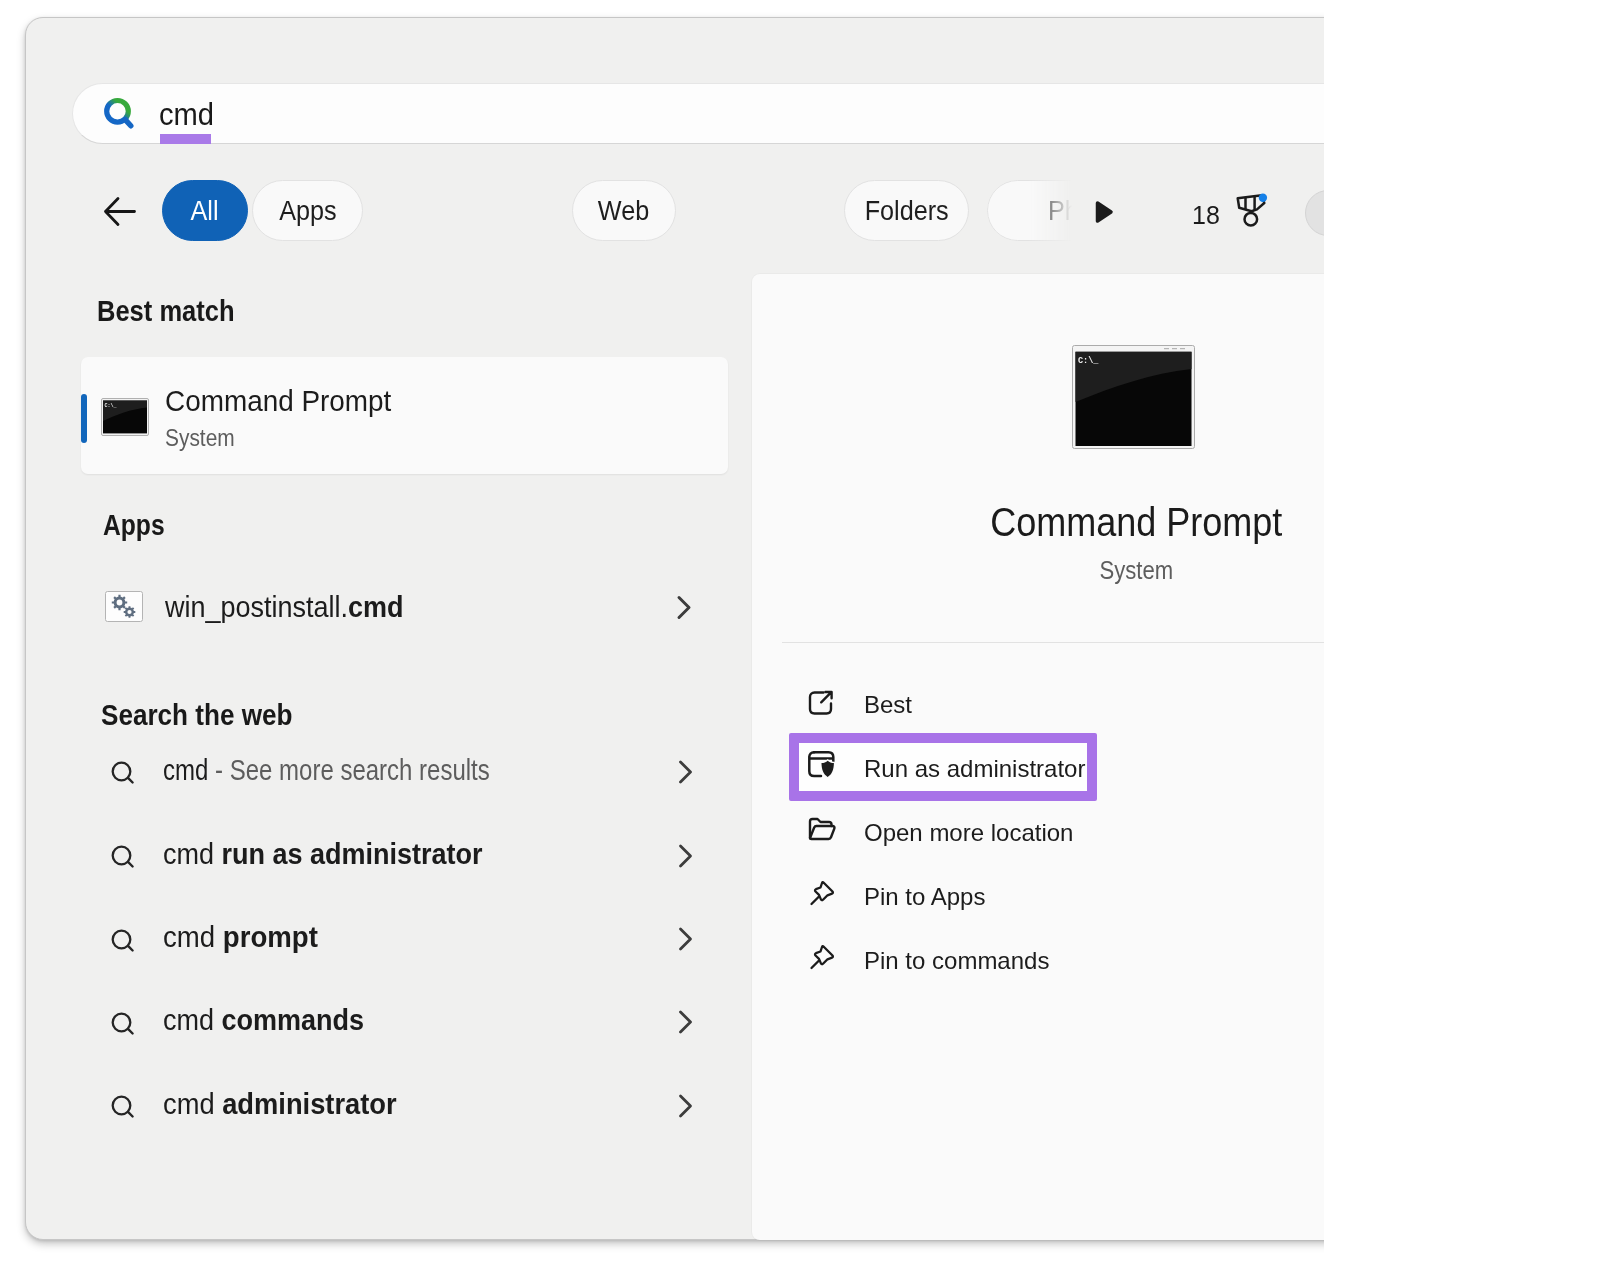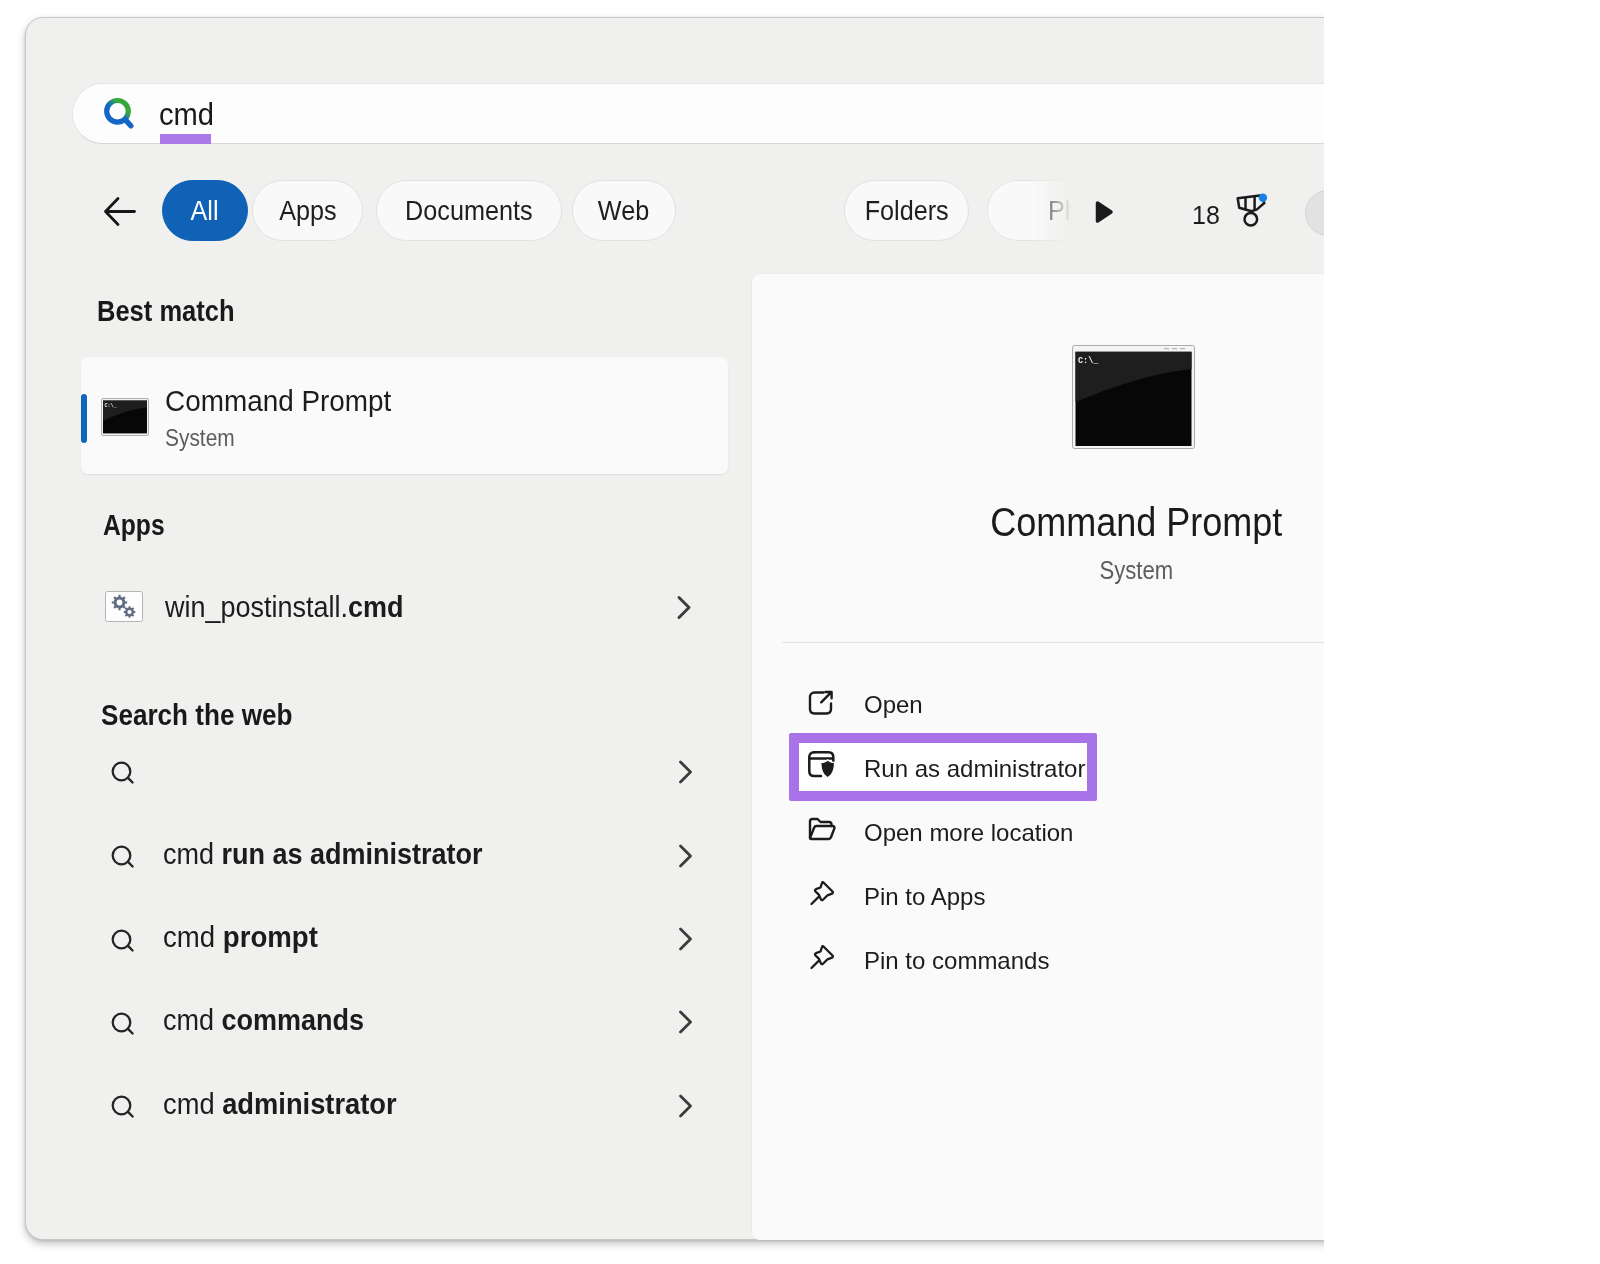--- a/index.html
+++ b/index.html
@@ -56,23 +56,20 @@
   <svg class="abs" style="left:101px;top:194px" width="38" height="36" viewBox="0 0 38 36">
     <path d="M17 4.5 L4.5 17.5 L17 30.5 M4.5 17.5 H33.5" fill="none" stroke="#161616" stroke-width="2.8" stroke-linecap="round" stroke-linejoin="round"></path>
   </svg>
 
   <div id="pillAll" class="abs pill" style="left:162px;width:84px">
       <span class="txc" style="transform:scaleX(0.90)">All</span>
     </div>
   <div class="abs pill" style="left:252px;width:109px">
       <span class="txc" style="transform:scaleX(0.90)">Apps</span>
     </div>
-  <div class="abs pill" style="left:376px;width:184px">
-      <span class="txc" style="transform:scaleX(0.90)">Documents</span>
-    </div>
   <div class="abs pill" style="left:572px;width:102px">
       <span class="txc" style="transform:scaleX(0.90)">Web</span>
     </div>
   <div class="abs pill" style="left:844px;width:123px">
       <span class="txc" style="transform:scaleX(0.90)">Folders</span>
     </div>
   <div id="pillPhotos" class="abs pill" style="left:987px;width:120px;justify-content:flex-end;padding-left:27px">
       <span class="tx" style="transform:scaleX(0.90)">Photos</span>
     </div>
 
@@ -158,20 +155,21 @@
   <div class="abs row-txt" style="left:165px;top:592px"><span class="tx" style="transform:scaleX(0.90)">win_postinstall.<b>cmd</b></span></div>
   <svg class="abs chev" style="left:676px;top:595px" width="16" height="25" viewBox="0 0 16 25">
     <path d="M3 2.5 L13 12.5 L3 22.5" fill="none" stroke="#3c3c3c" stroke-width="3" stroke-linecap="round" stroke-linejoin="round"></path>
   </svg>
 
   <div class="abs h" style="left:101px;top:701px"><span class="tx" style="transform:scaleX(0.90)">Search the web</span></div>
 
   <svg class="abs sg" style="left:109px;top:760px">
       <use href="#mag"></use>
     </svg>
+  <div class="abs row-txt" style="left:163px;top:755px"><span class="tx" style="transform:scaleX(0.80)">cmd <span class="gray">- See more search results</span></span></div>
   <svg class="abs chv" style="left:678px;top:760px">
       <use href="#chev"></use>
     </svg>
 
   <svg class="abs sg" style="left:109px;top:844px">
       <use href="#mag"></use>
     </svg>
   <div class="abs row-txt" style="left:163px;top:839px"><span class="tx" style="transform:scaleX(0.90)">cmd <b>run as administrator</b></span></div>
   <svg class="abs chv" style="left:678px;top:844px">
       <use href="#chev"></use>
@@ -222,21 +220,21 @@
     <g stroke="#a6a6a6" stroke-width="1">
         <path d="M92 3.7 H97 M100 3.7 H105 M108 3.7 H113"></path>
       </g>
   </svg>
   <div class="abs" style="left:752px;top:502px;width:769px;text-align:center;font-size:40px;line-height:40px;color:#1b1b1b"><span class="txc" style="transform:scaleX(0.90)">Command Prompt</span></div>
   <div class="abs gray" style="left:752px;top:557px;width:769px;text-align:center;font-size:26px;line-height:26px"><span class="txc" style="transform:scaleX(0.85)">System</span></div>
   <div id="divider" class="abs"></div>
 
   <div id="purplebox" class="abs"></div>
 
-  <div class="abs menu-txt" style="left:864px;top:693px">Open</div>
+  <div class="abs menu-txt" style="left:864px;top:693px">Best</div>
   <div class="abs menu-txt" style="left:864px;top:757px">Run as administrator</div>
   <div class="abs menu-txt" style="left:864px;top:821px">Open more location</div>
   <div class="abs menu-txt" style="left:864px;top:885px">Pin to Apps</div>
   <div class="abs menu-txt" style="left:864px;top:949px">Pin to commands</div>
 
   <svg class="abs" style="left:808px;top:690px" width="27" height="26" viewBox="0 0 27 26">
     <path d="M15.5 2.5 H6.5 C3.8 2.5 2 4.3 2 7 V19 C2 21.7 3.8 23.5 6.5 23.5 H18.5 C21.2 23.5 23 21.7 23 19 V13.5" fill="none" stroke="#1b1b1b" stroke-width="2.4" stroke-linecap="round"></path>
     <path d="M13.2 12.3 L23.3 2.2 M23.6 2 H17.4 M23.6 2 V8.2" fill="none" stroke="#1b1b1b" stroke-width="2.4" stroke-linecap="round" stroke-linejoin="round"></path>
   </svg>
 

